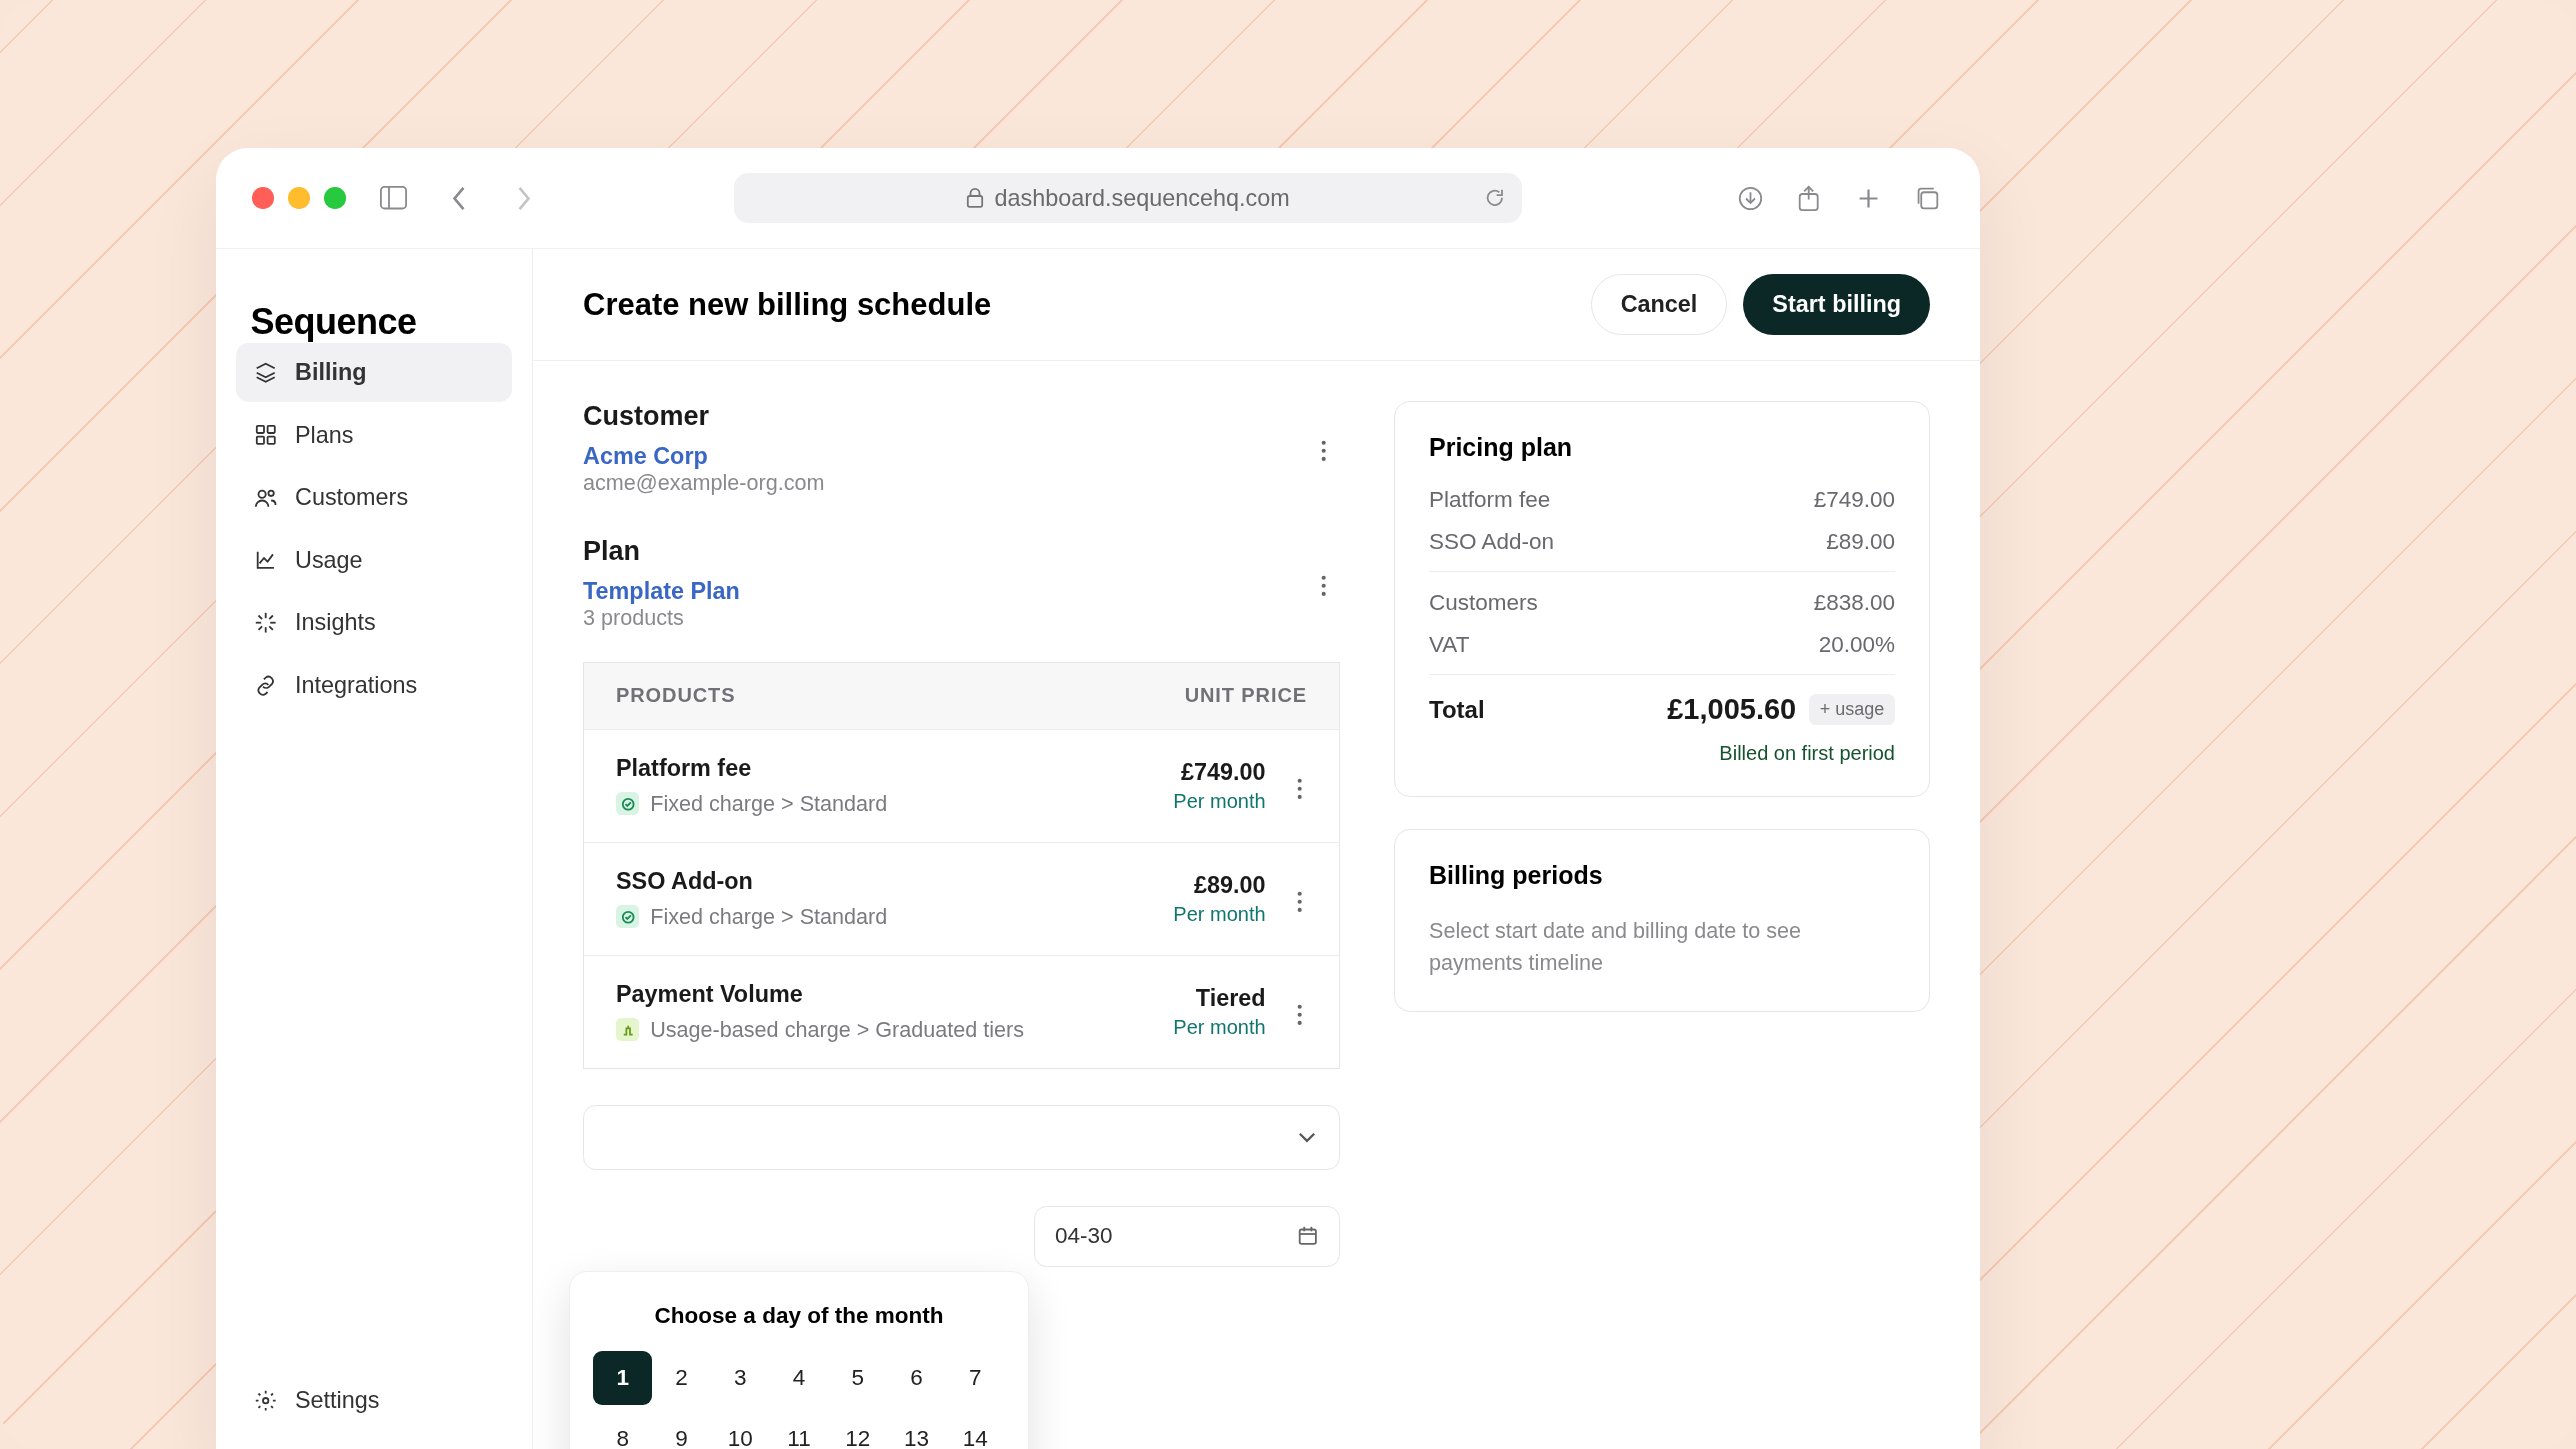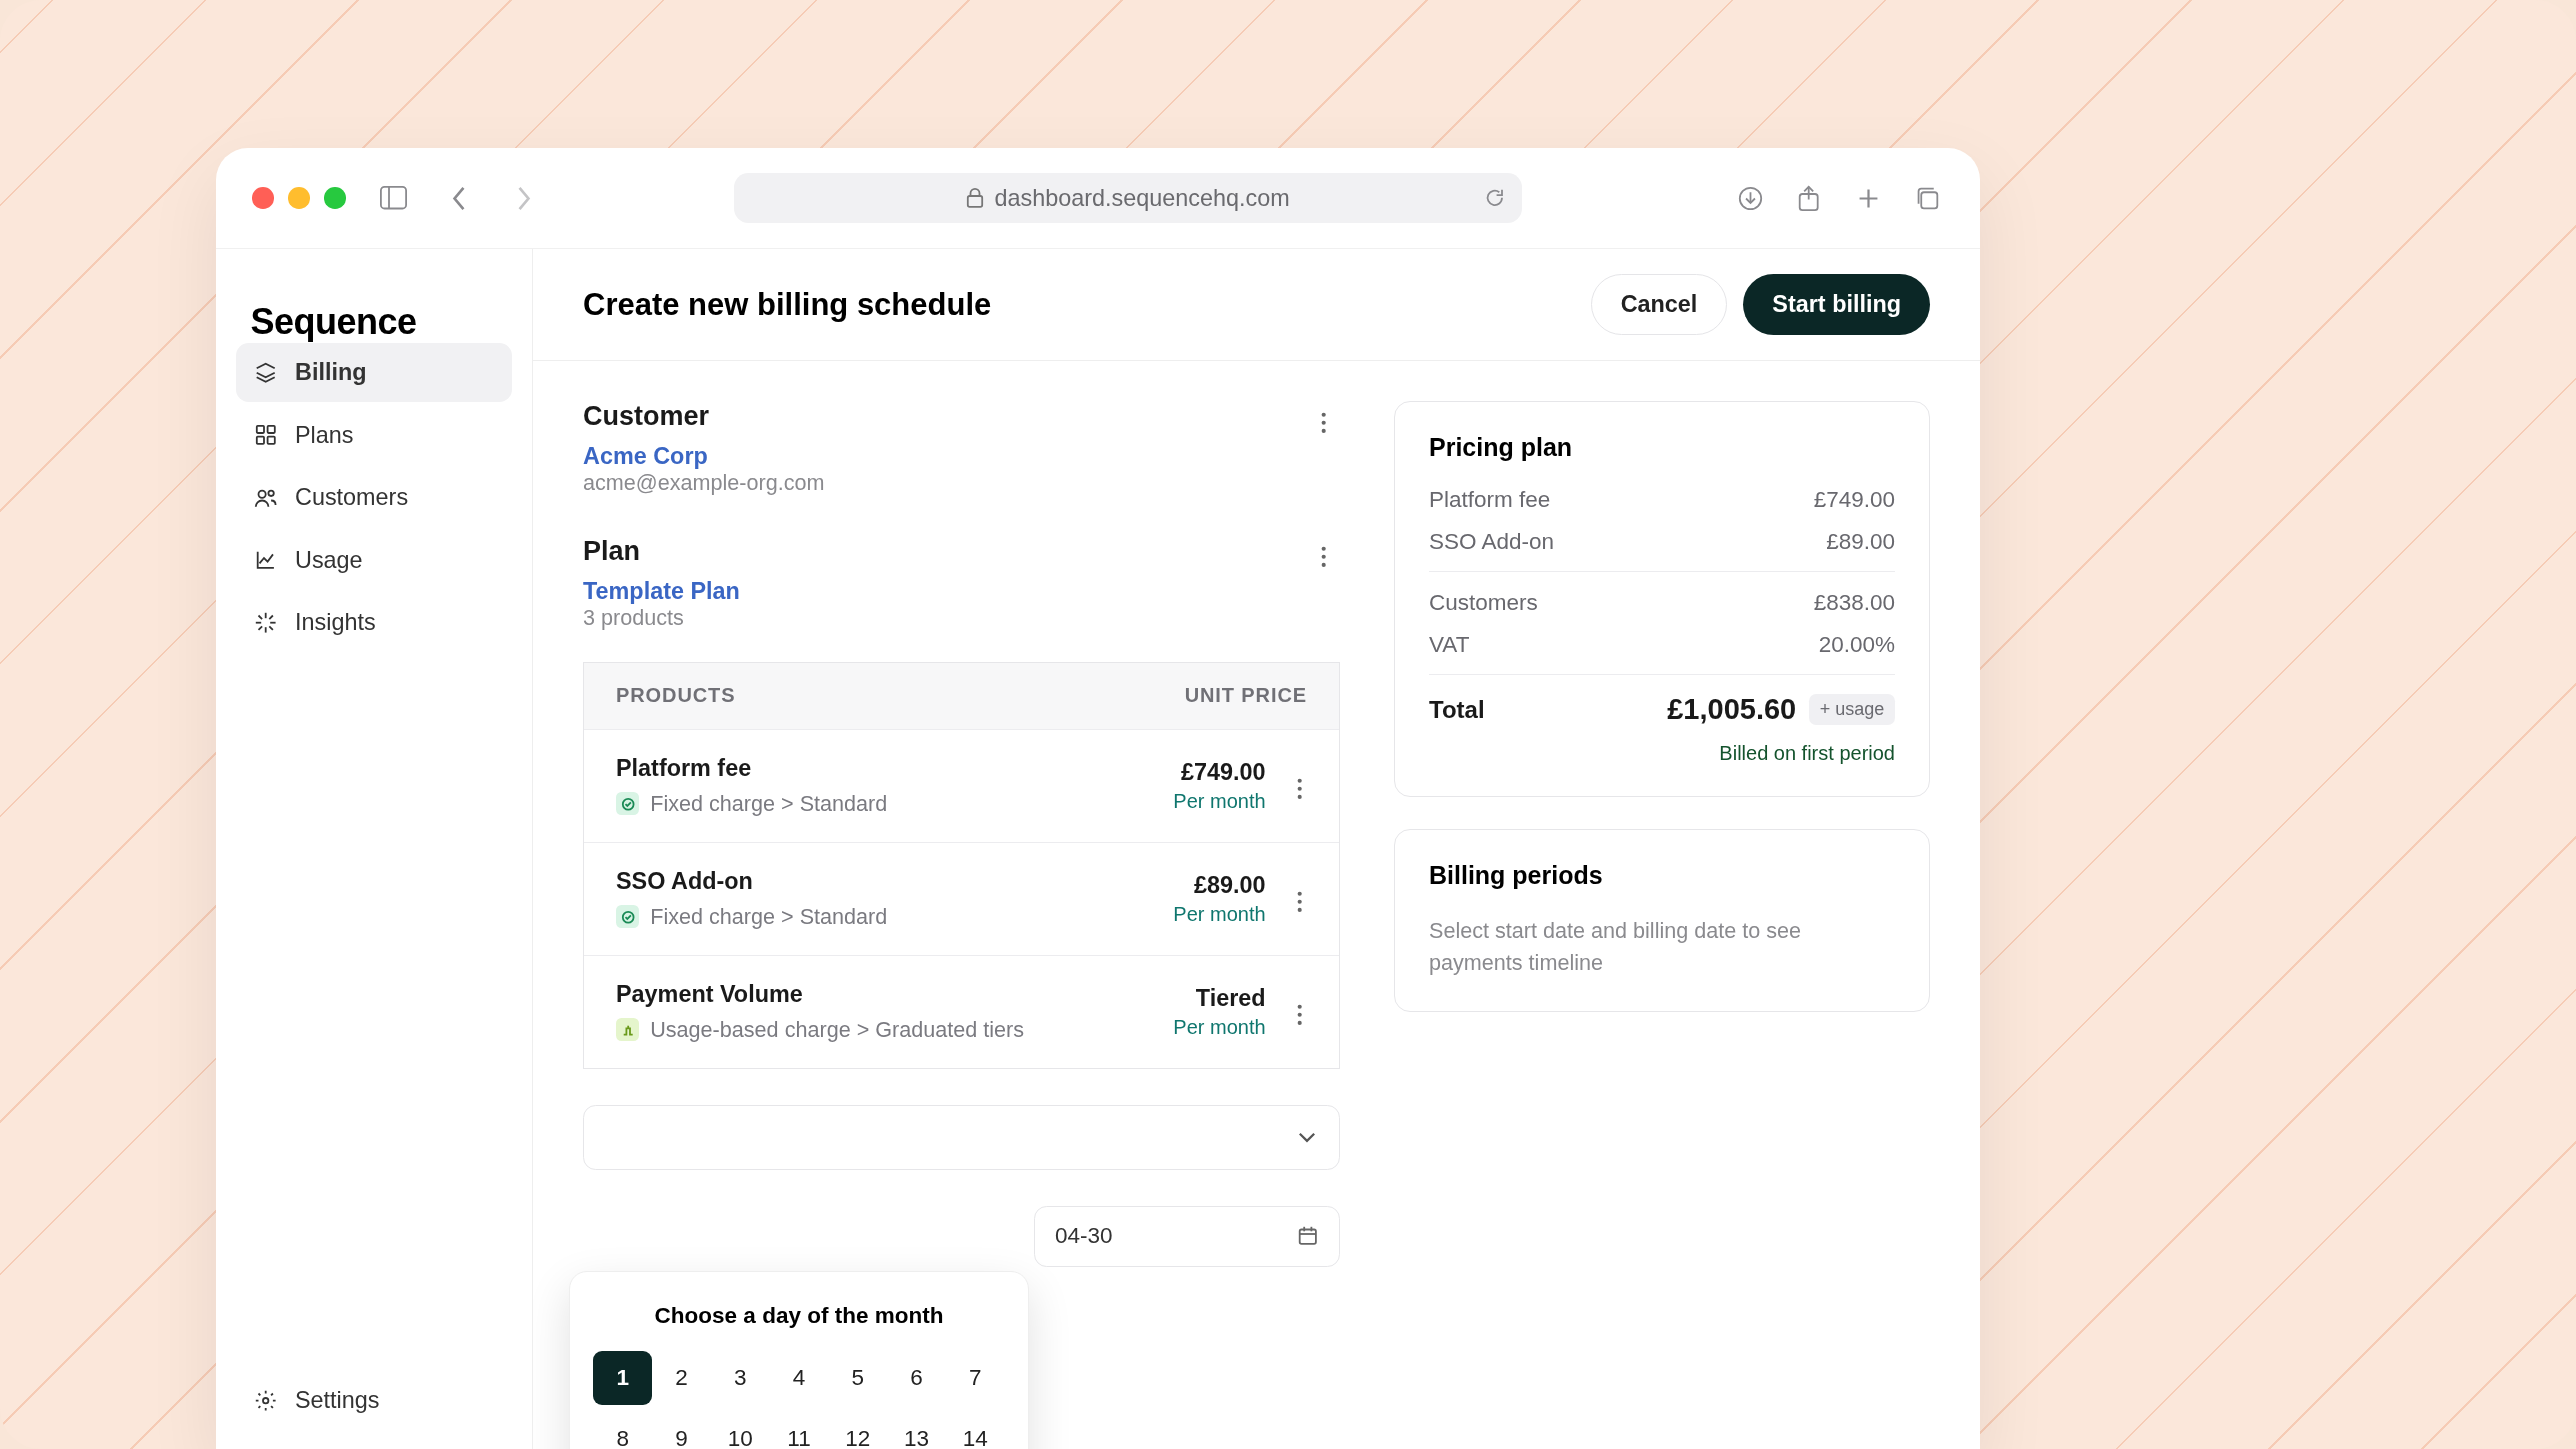--- a/index.html
+++ b/index.html
@@ -132,21 +132,21 @@
     display: flex;
     gap: 54px;
     padding: 40px 50px;
     overflow: visible;
     position: relative;
   }
   .left-col { flex: 1; max-width: 1064px; }
   .section-title { font-size: 27px; font-weight: 700; margin-bottom: 10.8px; color:#1a1a1a; }
   .sub-link { color: #3a66c4; font-size: 23.4px; font-weight: 600; }
   .sub-muted { color: #8a8a8e; font-size: 21.6px; }
-  .row-with-menu { display:flex; align-items:flex-start; }
+  .row-with-menu { display:flex; align-items:center; }
   .row-with-menu .grow { flex:1; }
   .kebab { width:32px;height:32px;display:flex;align-items:center;justify-content:center;color:#666;cursor:pointer;margin-top:5.4px; }
   .plan-block { margin-top: 40px; }
   .products-card {
     margin-top: 31px;
     border: 1.8px solid #e6e6e9;
     border-radius: 0;
     overflow: hidden;
   }
   .products-head {
@@ -374,20 +374,29 @@
                   <line x1="2" y1="13" x2="8" y2="13"></line>
                   <line x1="18" y1="13" x2="24" y2="13"></line>
                   <line x1="5" y1="5" x2="9" y2="9"></line>
                   <line x1="17" y1="17" x2="21" y2="21"></line>
                   <line x1="5" y1="21" x2="9" y2="17"></line>
                   <line x1="17" y1="9" x2="21" y2="5"></line>
                 </svg>
             </span>
             <span>Insights</span>
           </div>
+          <div class="nav-item">
+            <span class="ico">
+              <svg width="23.4" height="23.4" viewBox="0 0 26 26" fill="none" stroke="currentColor" stroke-width="2">
+                  <path d="M10 14a5 5 0 0 0 7 0l3-3a5 5 0 0 0-7-7l-2 2"></path>
+                  <path d="M16 12a5 5 0 0 0-7 0l-3 3a5 5 0 0 0 7 7l2-2"></path>
+                </svg>
+            </span>
+            <span>Integrations</span>
+          </div>
         </div>
         <div class="sidebar-bottom">
           <div class="nav-item">
             <span class="ico">
               <svg width="23.4" height="23.4" viewBox="0 0 26 26" fill="none" stroke="currentColor" stroke-width="2">
                   <circle cx="13" cy="13" r="3"></circle>
                   <path d="M13 2v3M13 21v3M2 13h3M21 13h3M5 5l2 2M19 19l2 2M5 21l2-2M19 7l2-2"></path>
                 </svg>
             </span>
             <span>Settings</span>

